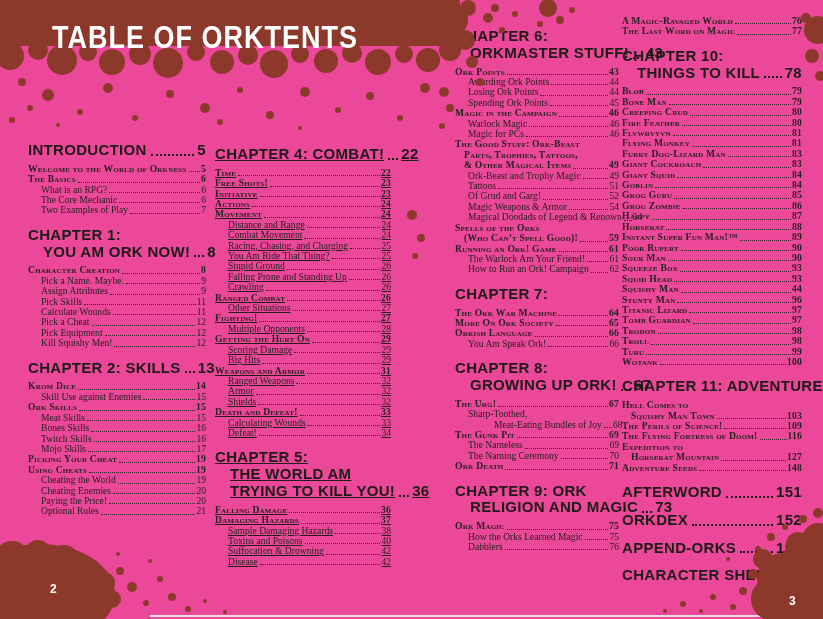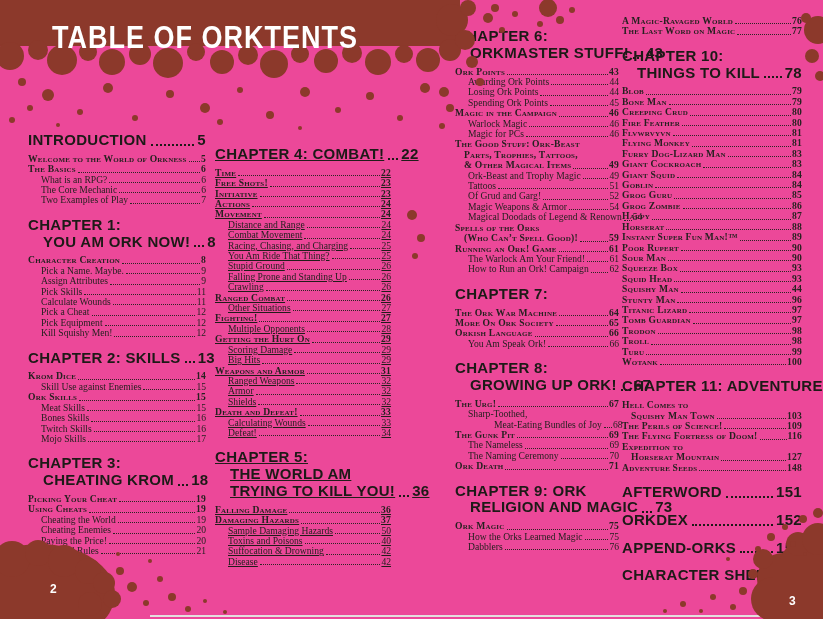--- a/index.html
+++ b/index.html
@@ -21,21 +21,21 @@
     transform:scaleY(1.18); transform-origin:top center; white-space:nowrap;
   }
   .folio {
     position:absolute; z-index:4; font-family:"Liberation Sans", sans-serif;
     font-weight:700; font-size:12px; color:#ffffff;
   }
   #folio-left { left:50px; top:582px; }
   #folio-right { left:789px; top:594px; }
 
   .toc-col { position:absolute; z-index:1; }
-  #col-1 { left:28px;  top:132px; width:178px; }
+  #col-1 { left:28px;  top:142px; width:178px; }
   #col-2 { left:215px; top:146px; width:176px;text-decoration:underline; }
   #col-3 { left:455px; top:28px;  width:164px; }
   #col-4 { left:622px; top:16px;  width:180px; }
 
   .chapter {
     font-family:"Liberation Sans", sans-serif; font-weight:700; font-size:15px;
     line-height:1.12; text-transform:uppercase; letter-spacing:0.3px;
     margin:11px 0 5px 0; color:#1d1a17;
   }
   .chapter:first-child { margin-top:0; }
@@ -341,30 +341,20 @@
             <span class="pg">16</span>
           </div>
         </div>
         <div class="entry l2">
           <div class="line">
             <span class="lab">Mojo Skills</span>
             <span class="dots"></span>
             <span class="pg">17</span>
           </div>
         </div>
-        <div class="chapter">
-          <div class="line">
-            <span class="lab">Chapter 3:</span>
-          </div>
-          <div class="line indent">
-            <span class="lab">Cheating Krom</span>
-            <span class="dots"></span>
-            <span class="pg">18</span>
-          </div>
-        </div>
         <div class="entry l1">
           <div class="line">
             <span class="lab">Picking Your Cheat</span>
             <span class="dots"></span>
             <span class="pg">19</span>
           </div>
         </div>
         <div class="entry l1">
           <div class="line">
             <span class="lab">Using Cheats</span>
@@ -615,21 +605,21 @@
           <div class="line">
             <span class="lab">Damaging Hazards</span>
             <span class="dots"></span>
             <span class="pg">37</span>
           </div>
         </div>
         <div class="entry l2">
           <div class="line">
             <span class="lab">Sample Damaging Hazards</span>
             <span class="dots"></span>
-            <span class="pg">50</span>
+            <span class="pg">38</span>
           </div>
         </div>
         <div class="entry l2">
           <div class="line">
             <span class="lab">Toxins and Poisons</span>
             <span class="dots"></span>
             <span class="pg">40</span>
           </div>
         </div>
         <div class="entry l2">

